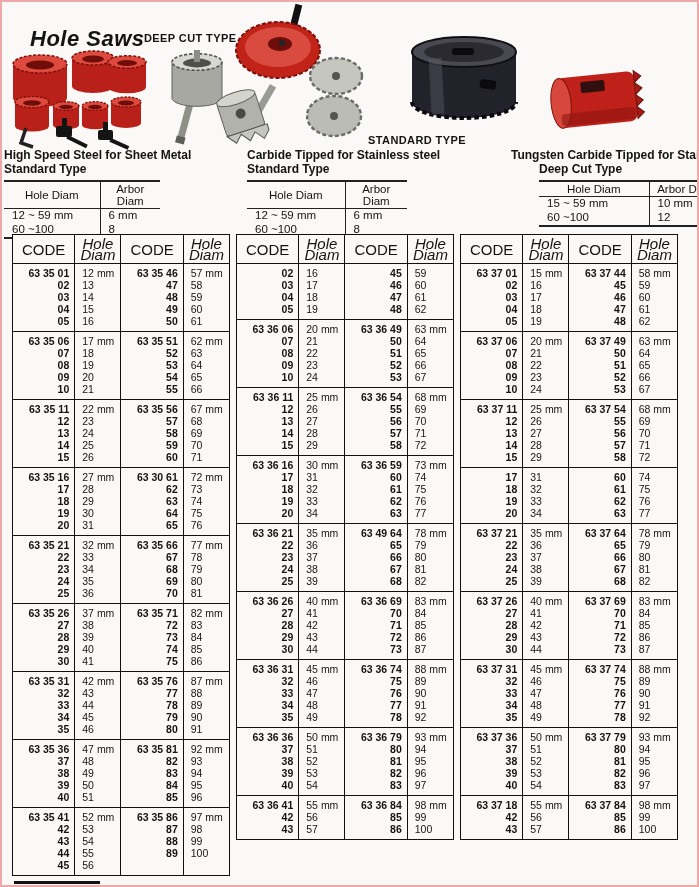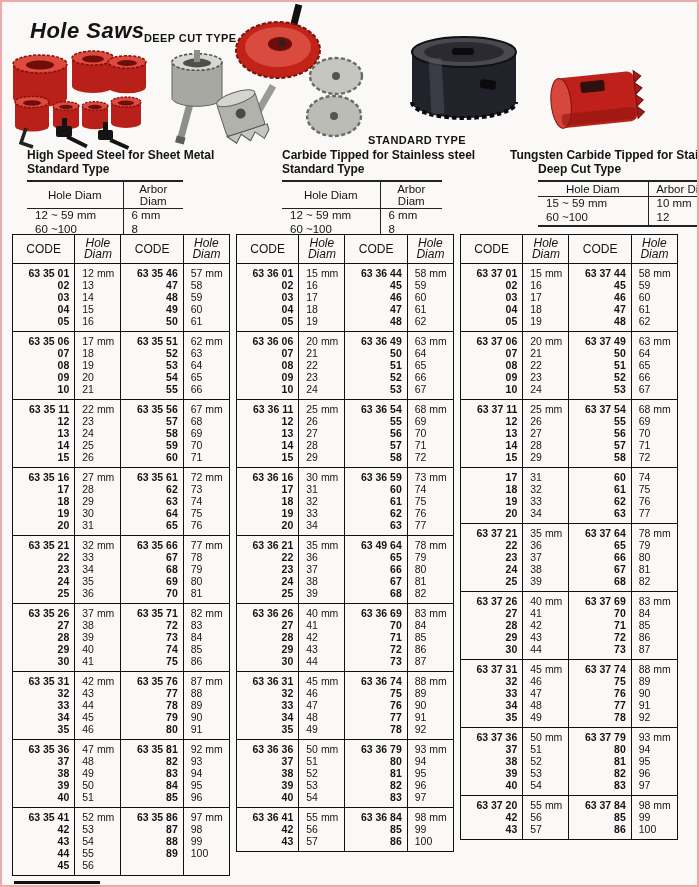--- a/index.html
+++ b/index.html
@@ -2,53 +2,53 @@
 <html><head>
 <meta charset="utf-8">
 <style>
   * { margin:0; padding:0; box-sizing:border-box; }
   html,body { background:#fff; }
   body { width:699px; height:887px; font-family:"Liberation Sans",sans-serif; color:#141414; }
   .page { position:relative; width:699px; height:887px; background:#fbf9f7; border:2px solid #f0a9a9; overflow:hidden; }
 
   
   .hero { position:relative; height:146px; }
-  .page-title { position:absolute; left:28px; top:16px; font-size:22px; font-weight:bold; font-style:italic; letter-spacing:.5px; }
+  .page-title { position:absolute; left:28px; top:24px; font-size:22px; font-weight:bold; font-style:italic; letter-spacing:.5px; }
   .img-label { position:absolute; font-size:11px; font-weight:bold; letter-spacing:.4px; }
   .lbl-deep { left:142px; top:30px; }
   .lbl-std  { left:366px; top:132px; }
   .hero svg { position:absolute; }
   .svg-set      { left:8px;   top:36px; }
   .svg-deepcut  { left:148px; top:44px; }
   .svg-bigred   { left:228px; top:0; }
   .svg-carbide  { left:204px; top:80px; }
   .svg-blades   { left:304px; top:48px; }
   .svg-black    { left:398px; top:28px; }
   .svg-smallred { left:542px; top:56px; }
 
   
-  .spec-row { display:flex; height:84px; padding-left:25px; }
+  .spec-row { display:flex; height:84px; padding-left:2px;gap:36px; }
   .spec-block { flex:0 0 auto; }
   .b1 { width:207px; }
-  .b2 { width:228px;margin-left:48px; }
+  .b2 { width:228px; }
   .b3 { width:246px; }
   .spec-block .t1, .spec-block .t2 { font-size:12px; font-weight:bold; line-height:14px; white-space:nowrap; }
   .b3 .t2, .b3 .spec-table { margin-left:28px; }
   .spec-table { border-collapse:collapse; margin-top:4px; border-top:2px solid #222; border-bottom:2px solid #222; }
   .spec-table th { font-weight:normal; font-size:11.5px; border-bottom:1px solid #222; padding:1px 4px; text-align:center; }
   .spec-table td { font-size:11.5px; line-height:13px; padding:0 4px 1px 8px; text-align:left; }
   .spec-table .c1 { border-right:1px solid #222; }
   .t-1 .c1{ width:96px; } .t-1 .c2{ width:60px; }
   .t-2 .c1{ width:98px; } .t-2 .c2{ width:62px; }
   .t-3 .c1{ width:110px; } .t-3 .c2{ width:74px; }
 
   
   .code-row { display:flex; align-items:flex-start; gap:6px; padding-left:10px; margin-top:2px; }
   table.code-table { border-collapse:collapse; border:1.5px solid #111; table-layout:fixed; width:218px; background:#fbf9f7; }
-  .code-table th { font-weight:normal; font-size:12px; line-height:11px; white-space:pre-line; text-align:center; vertical-align:middle; padding:3px 1px; border-left:1px solid #111; }
+  .code-table th { font-weight:normal; font-size:15px; line-height:11px; white-space:pre-line; text-align:center; vertical-align:middle; padding:3px 1px; border-left:1px solid #111; }
   .code-table td { font-size:10.5px; line-height:12px; border-left:1px solid #111; vertical-align:top; }
   .code-table th:first-child, .code-table td:first-child { border-left:none; }
   .code-table thead tr { border-bottom:1.5px solid #111; }
   .code-table tbody.group { border-top:1.5px solid #111; }
   .code-table tbody.group:first-of-type { border-top:none; }
   .code-table tbody.group tr:first-child td { padding-top:3px; }
   .code-table tbody.group tr:last-child td { padding-bottom:4px; }
   .code-table td.code { text-align:right; font-weight:bold; padding-right:5px; width:62px; }
   .code-table td.diam { text-align:left; padding-left:7px; width:46px; }
   .code-table th.h-code { width:62px; }
@@ -337,21 +337,21 @@
               <td class="code">15</td>
               <td class="diam">26</td>
               <td class="code">60</td>
               <td class="diam">71</td>
             </tr>
           </tbody>
           <tbody class="group">
             <tr>
               <td class="code">63 35 16</td>
               <td class="diam">27 mm</td>
-              <td class="code">63 35 61</td>
+              <td class="code">63 30 61</td>
               <td class="diam">72 mm</td>
             </tr>
             <tr>
               <td class="code">17</td>
               <td class="diam">28</td>
               <td class="code">62</td>
               <td class="diam">73</td>
             </tr>
             <tr>
               <td class="code">18</td>
@@ -541,26 +541,20 @@
               <th class="h-code">CODE</th>
               <th class="h-diam">Hole
 Diam</th>
               <th class="h-code">CODE</th>
               <th class="h-diam">Hole
 Diam</th>
             </tr>
           </thead>
           <tbody class="group">
             <tr>
-              <td class="code">63 36 01</td>
-              <td class="diam">15 mm</td>
-              <td class="code">63 36 44</td>
-              <td class="diam">58 mm</td>
-            </tr>
-            <tr>
               <td class="code">02</td>
               <td class="diam">16</td>
               <td class="code">45</td>
               <td class="diam">59</td>
             </tr>
             <tr>
               <td class="code">03</td>
               <td class="diam">17</td>
               <td class="code">46</td>
               <td class="diam">60</td>
@@ -1081,21 +1075,21 @@
             </tr>
             <tr>
               <td class="code">40</td>
               <td class="diam">54</td>
               <td class="code">83</td>
               <td class="diam">97</td>
             </tr>
           </tbody>
           <tbody class="group">
             <tr>
-              <td class="code">63 37 20</td>
+              <td class="code">63 37 18</td>
               <td class="diam">55 mm</td>
               <td class="code">63 37 84</td>
               <td class="diam">98 mm</td>
             </tr>
             <tr>
               <td class="code">42</td>
               <td class="diam">56</td>
               <td class="code">85</td>
               <td class="diam">99</td>
             </tr>

